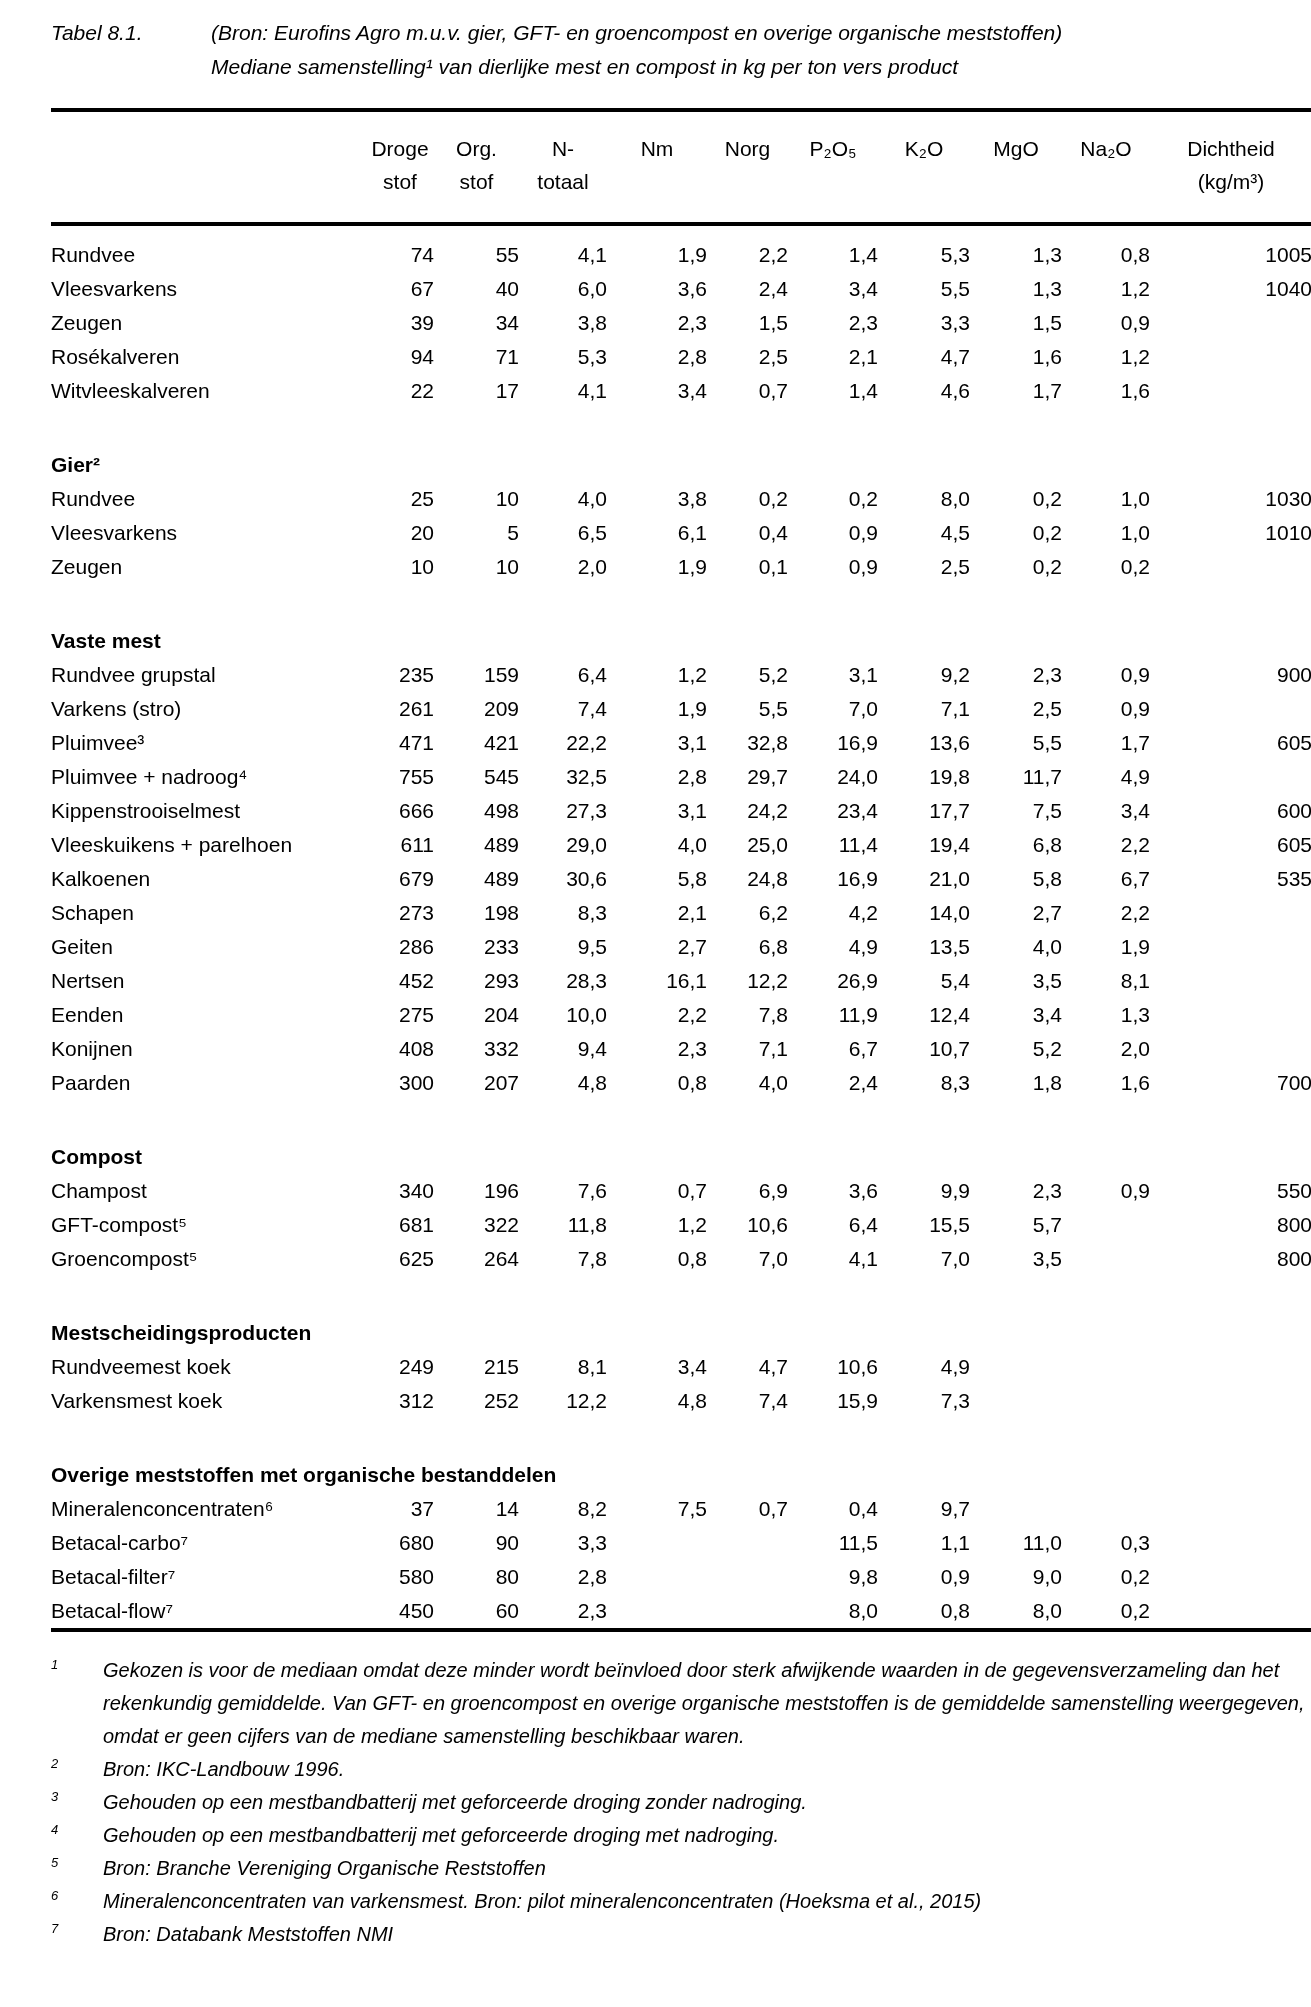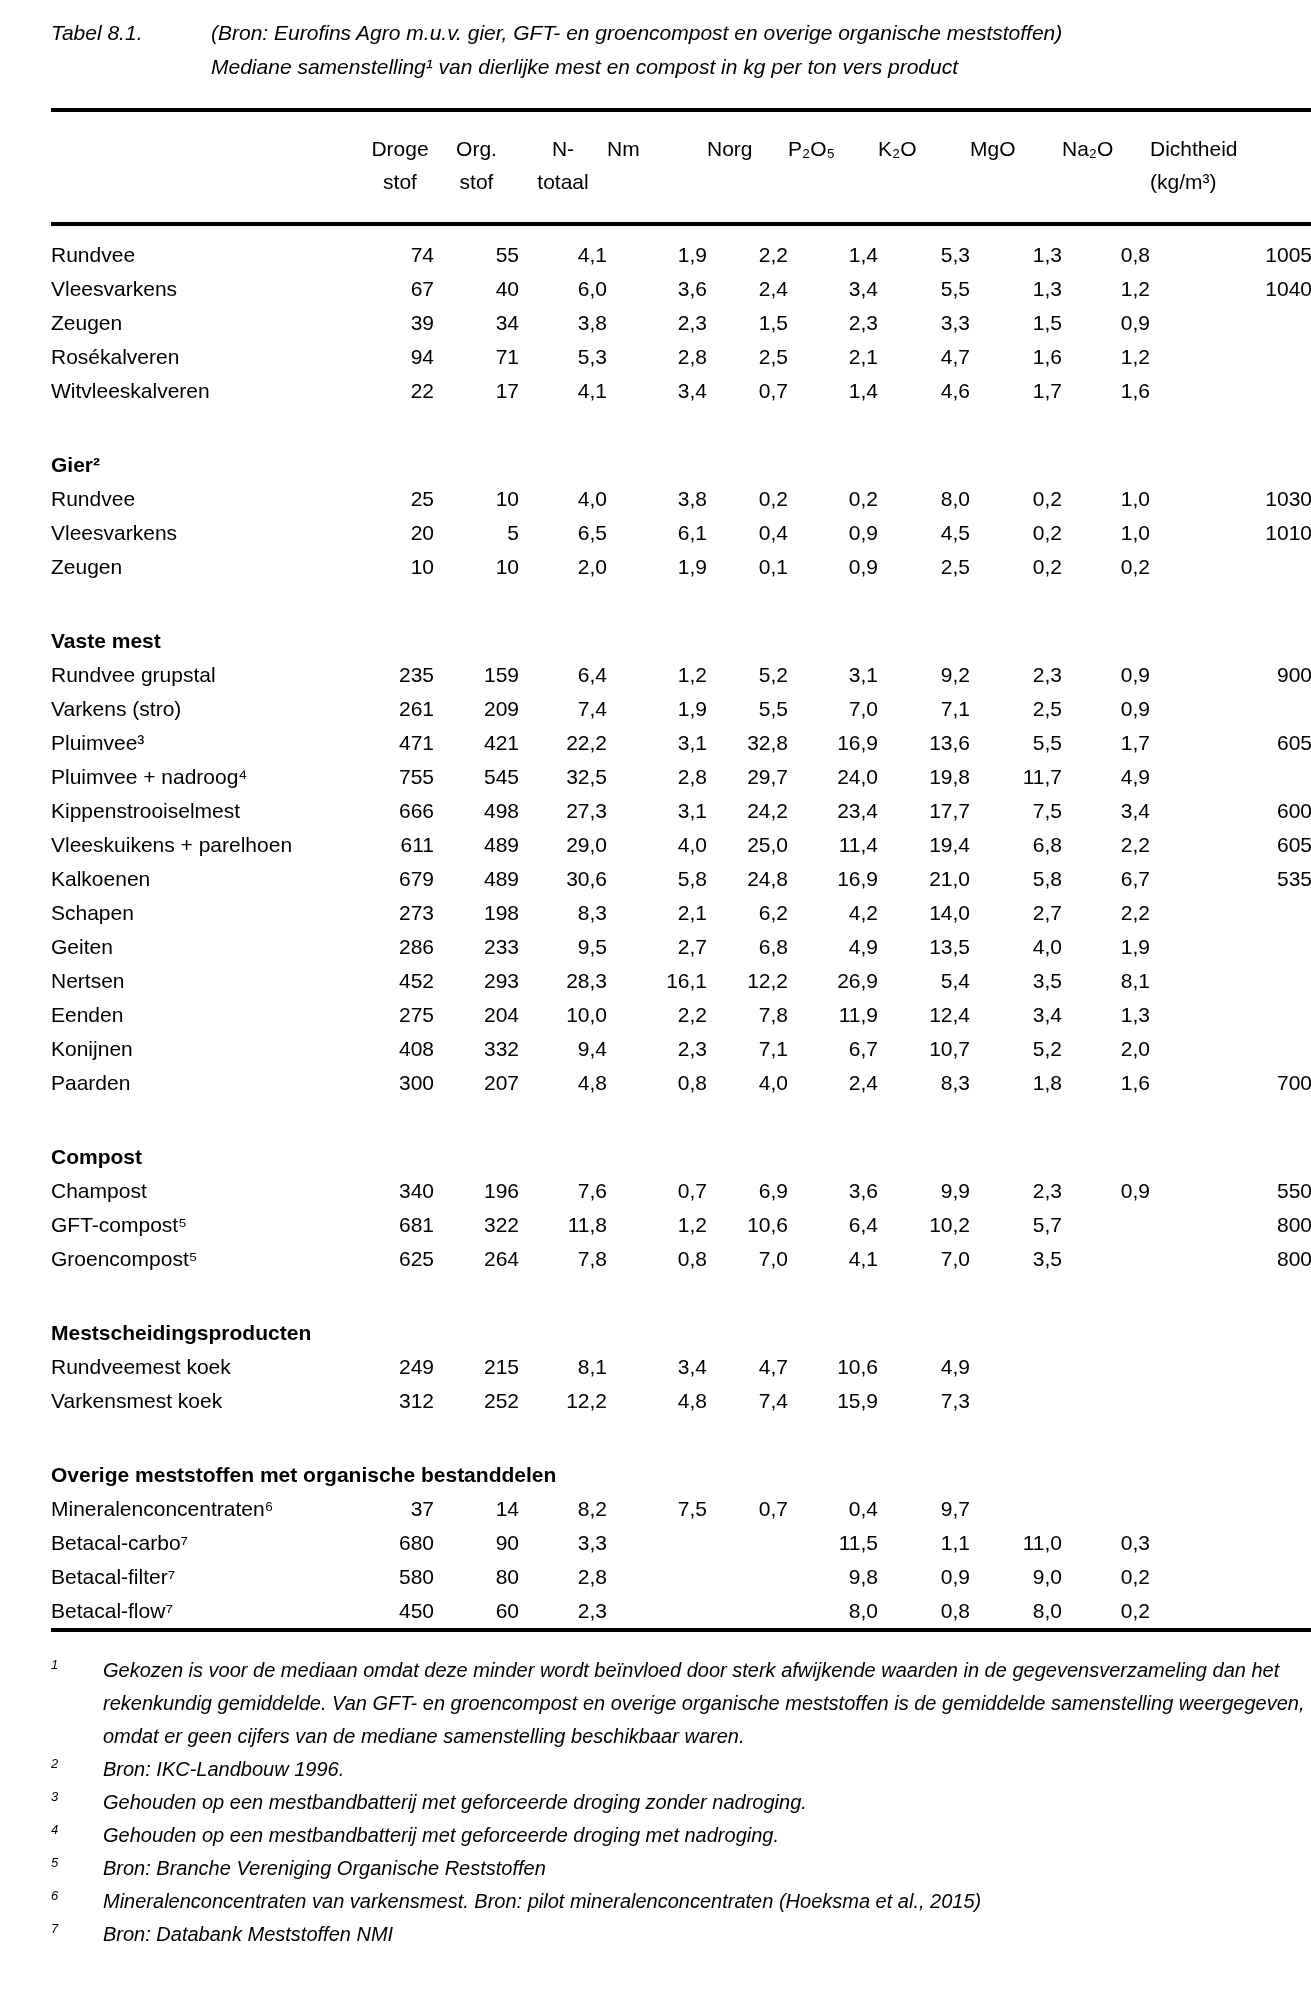--- a/index.html
+++ b/index.html
@@ -57,21 +57,21 @@
   col.c-10 { width: 166px; }
 
   thead th {
     font-weight: normal;
     padding: 20px 0 24px 0;
     border-bottom: 4px solid #000;
     vertical-align: top;
   }
   thead th .hline { line-height: 33px; white-space: nowrap; }
   thead th.hc { text-align: center; }
-  thead th.hr { text-align: left; }
+  thead th.hr { text-align: center; }
   thead th.hlast { padding-right: 4px; }
 
   tbody td {
     height: 34px;
     line-height: 34px;
     padding: 0;
     white-space: nowrap;
     overflow: visible;
   }
   tbody td.num { text-align: right; }
@@ -478,21 +478,21 @@
           <td class="num-last">550</td>
         </tr>
         <tr>
           <td>GFT-compost⁵</td>
           <td class="num">681</td>
           <td class="num">322</td>
           <td class="num">11,8</td>
           <td class="num">1,2</td>
           <td class="num">10,6</td>
           <td class="num">6,4</td>
-          <td class="num">10,2</td>
+          <td class="num">15,5</td>
           <td class="num">5,7</td>
           <td class="num"></td>
           <td class="num-last">800</td>
         </tr>
         <tr>
           <td>Groencompost⁵</td>
           <td class="num">625</td>
           <td class="num">264</td>
           <td class="num">7,8</td>
           <td class="num">0,8</td>

